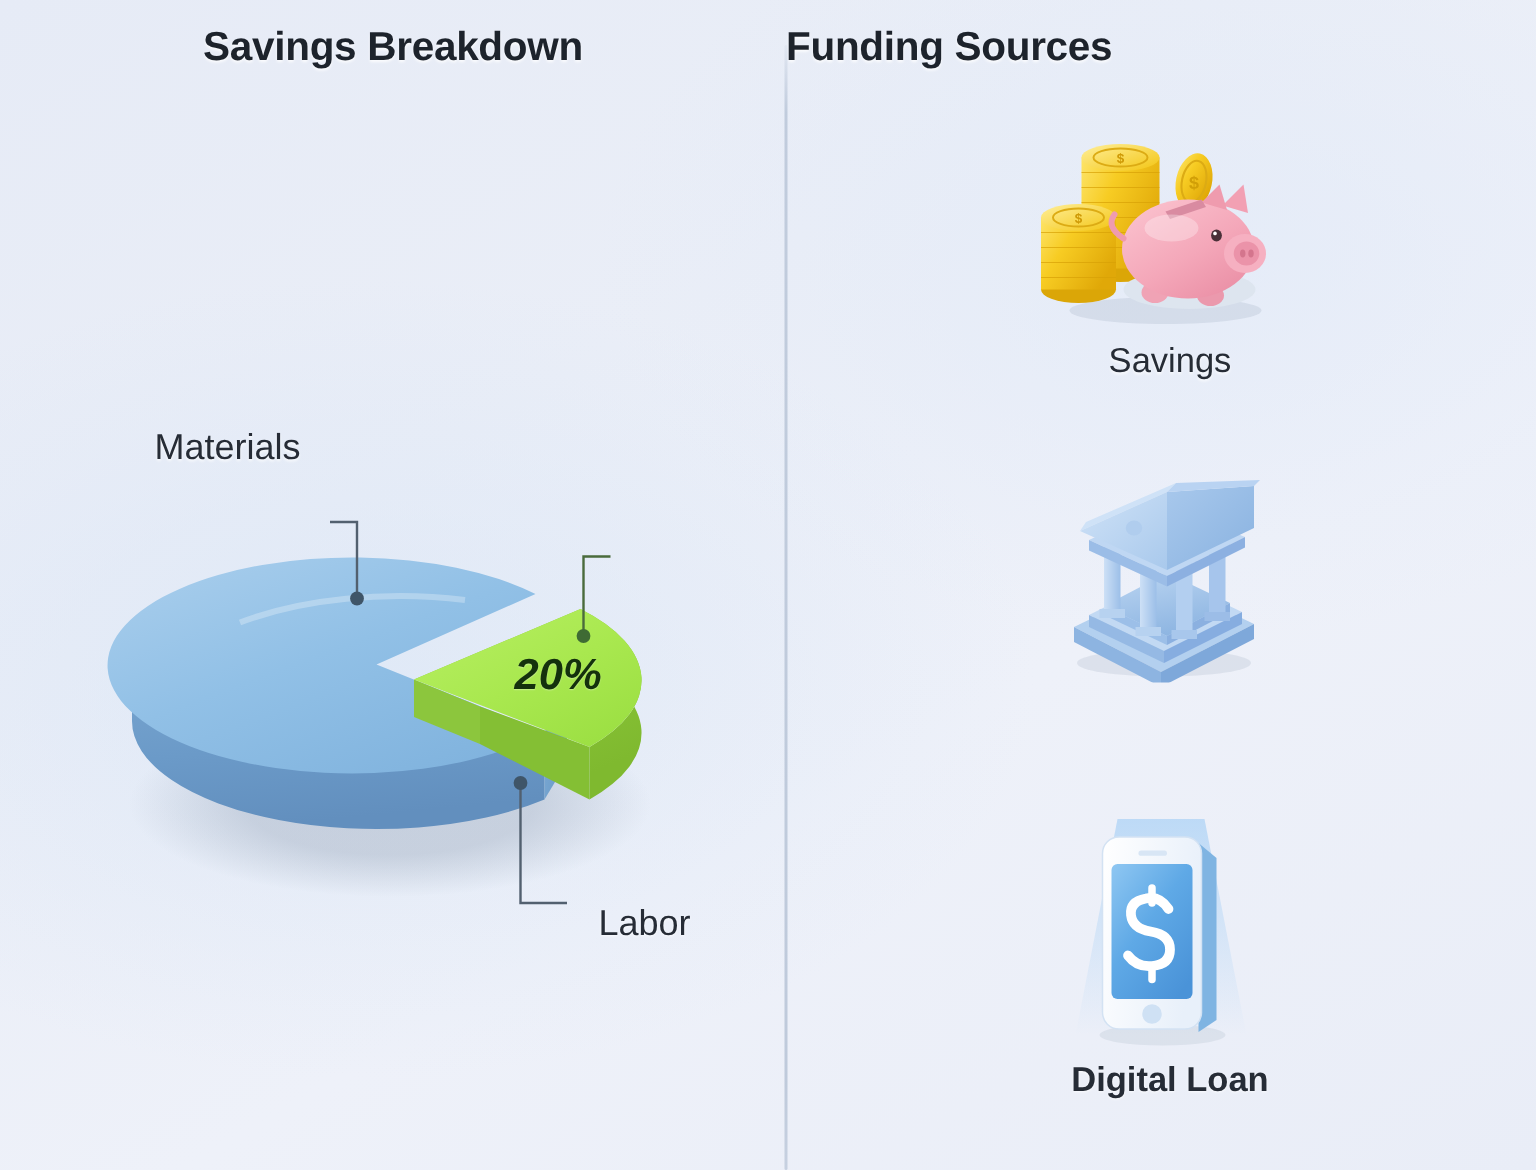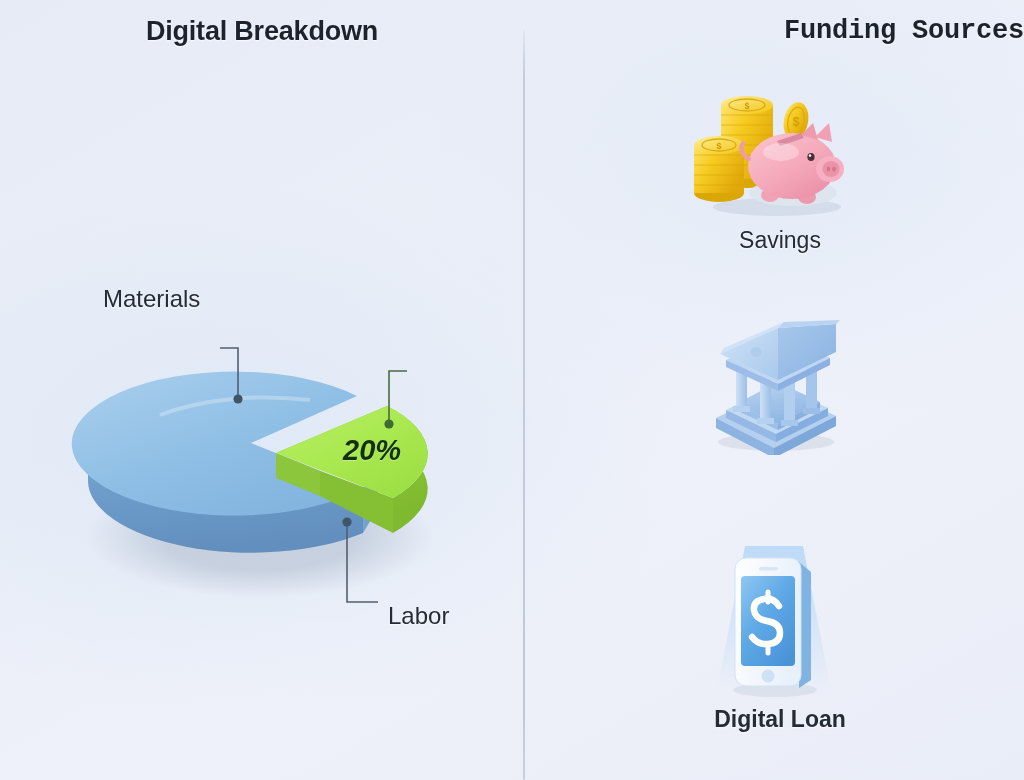--- a/index.html
+++ b/index.html
@@ -25,21 +25,21 @@
   .panel-title {
     position: absolute;
     font-size: 27px;
     font-weight: bold;
     color: #1d232c;
     letter-spacing: -0.2px;
     white-space: nowrap;
     text-shadow: 0 1px 2px rgba(255,255,255,0.85);
   }
   #title-left  { left: 0; width: 524px; top: 16px; text-align: center; }
-  #title-right { left: 524px; width: 500px; top: 16px; text-align: right; font-family: Liberation Mono, monospace; }
+  #title-right { left: 524px; width: 500px; top: 16px; text-align: left; }
 
   
   #divider {
     position: absolute;
     left: 523px;
     top: 30px;
     width: 2px;
     height: 750px;
     background: linear-gradient(to bottom,
       rgba(186,198,216,0.15) 0%,
@@ -66,21 +66,21 @@
     color: #262c36;
     white-space: nowrap;
     text-shadow: 0 1px 2px rgba(255,255,255,0.8);
   }
   #label-materials { left: 103px; top: 285px; }
   #label-contingency {
     left: 366px; top: 346px;
     width: 142px; white-space: normal;
     text-align: center; line-height: 1.18;
   }
-  #label-labor { left: 388px; top: 602px; text-align: center; }
+  #label-labor { left: 399px; top: 602px; text-align: center; }
   #label-pct {
     position: absolute;
     left: 343px; top: 434px;
     font-size: 29px; font-weight: bold;
     color: #14310d;
     text-shadow: 0 1px 1px rgba(255,255,255,0.35);
     font-style: italic;
   }
 
   
@@ -108,21 +108,21 @@
     margin-top: 6px;
     text-shadow: 0 1px 2px rgba(255,255,255,0.8);
     margin-left: 12px;
   }
 </style>
 </head>
 <body>
 
 <div id="canvas">
 
-  <div class="panel-title" id="title-left">Digital Breakdown</div>
+  <div class="panel-title" id="title-left">Savings Breakdown</div>
 
   <div class="panel-title" id="title-right">Funding Sources</div>
 
   <div id="divider"></div>
 
   <div id="pie-wrap">
     <svg viewBox="0 0 430 290" xmlns="http://www.w3.org/2000/svg">
       <defs>
         <linearGradient id="gBlueTop" x1="0.15" y1="0" x2="0.9" y2="1">
           <stop offset="0%" stop-color="#a7cdec"></stop>

